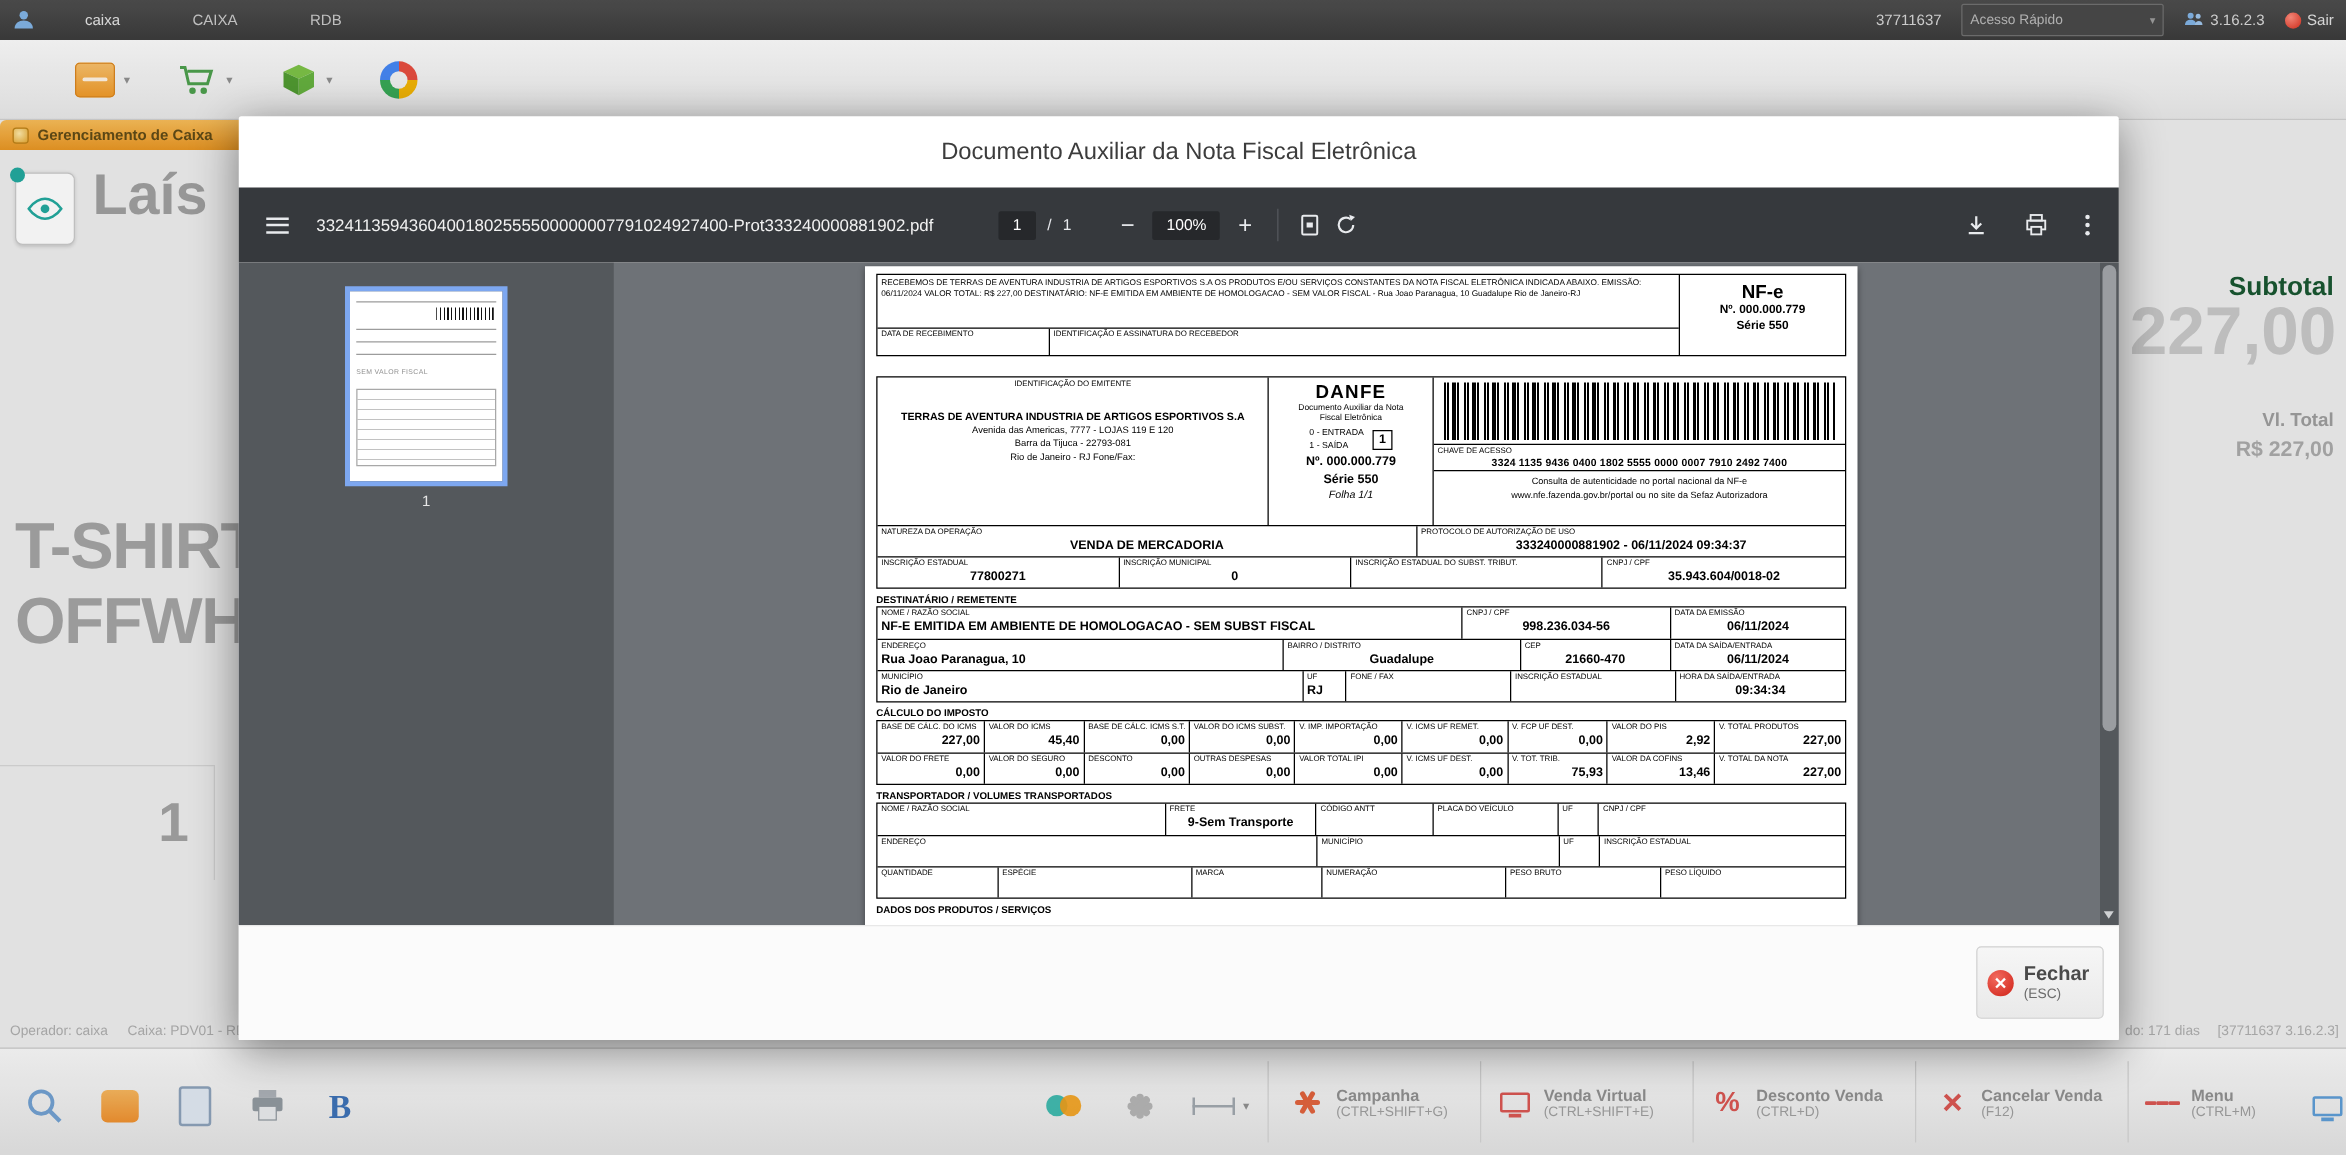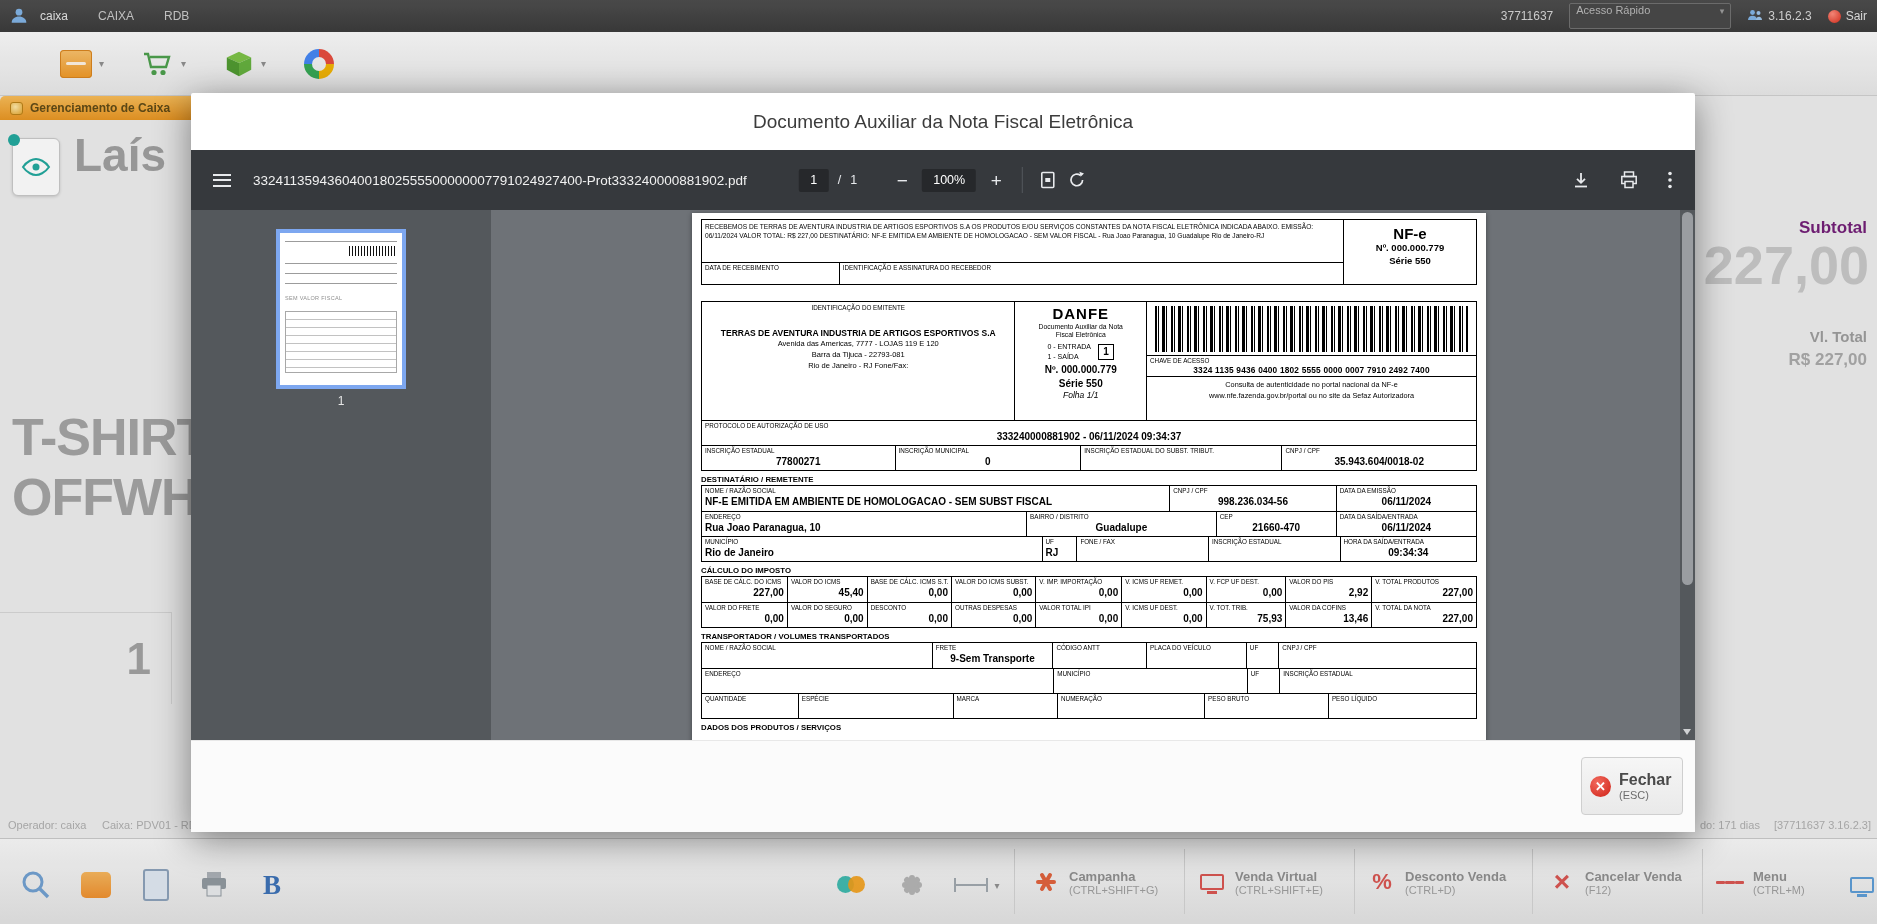--- a/index.html
+++ b/index.html
@@ -3,25 +3,25 @@
 <meta charset="utf-8">
 <style>
 *{margin:0;padding:0;box-sizing:border-box;}
 html,body{width:1877px;height:924px;}
 body{font-family:"Liberation Sans",sans-serif;overflow:hidden;background:#ececec;}
 .app{position:relative;width:1877px;height:924px;overflow:hidden;background:#ededed;}
 
 
 .topbar{position:absolute;left:0;top:0;right:0;height:32px;background:linear-gradient(#4a4a4a,#383838);display:flex;align-items:center;color:#c9c9c9;font-size:12px;padding-left:10px;z-index:2;}
 .person-ico{width:18px;height:18px;margin-right:12px;}
-.mitem{margin-right:30px;cursor:default;}
+.mitem{margin-right:30px;cursor:default;margin-left:28px;}
 .mitem.em{color:#e4e4e4;}
 .tb-right{margin-left:auto;display:flex;align-items:center;gap:16px;padding-right:10px;}
 .session-num{color:#d5d5d5;}
-.qa-select{width:162px;height:20px;background:#454545;border:1px solid #6e6e6e;color:#b9b9b9;font-size:11px;display:flex;align-items:flex-end;padding:12px 6px;border-radius:2px;}
+.qa-select{width:162px;height:20px;background:#454545;border:1px solid #6e6e6e;color:#b9b9b9;font-size:11px;display:flex;align-items:center;padding:12px 6px;border-radius:2px;}
 .qa-select .chev{margin-left:auto;color:#9a9a9a;font-size:9px;}
 .ver-wrap{display:flex;align-items:center;gap:5px;color:#d8d8d8;}
 .sair-wrap{display:flex;align-items:center;gap:5px;color:#e0e0e0;}
 .red-ball{width:13px;height:13px;border-radius:50%;background:radial-gradient(circle at 35% 30%,#ff8a7a,#d92a18);}
 
 
 .toolbar{position:absolute;left:0;top:32px;right:0;height:64px;background:linear-gradient(#fbfbfb,#e8e8e8);border-bottom:1px solid #cfcfcf;display:flex;align-items:center;padding-left:60px;gap:38px;z-index:2;}
 .tool{display:flex;align-items:center;gap:7px;}
 .chev-gray{color:#8d8d8d;font-size:10px;}
 .orange-sq{width:32px;height:28px;border-radius:4px;background:linear-gradient(#f9c06a,#ef9723);box-shadow:inset 0 0 0 1px #d8821a;position:relative;}
@@ -33,21 +33,21 @@
 .tabstrip{position:absolute;left:0;top:96px;right:0;height:24px;z-index:2;}
 .tab-active{position:absolute;left:0;top:0;width:226px;height:24px;background:linear-gradient(#f8bb55,#e8941f);border-radius:5px 5px 0 0;display:flex;align-items:center;gap:7px;padding:0 10px;font-size:12px;color:#5d4712;font-weight:bold;}
 .tab-ico{width:13px;height:13px;border-radius:3px;background:radial-gradient(circle at 40% 35%,#ffe9a8,#e3a52c);border:1px solid #b97f14;}
 
 
 .pos-main{position:absolute;left:0;top:120px;right:0;bottom:110px;background:#ededed;z-index:1;}
 .eye-btn{position:absolute;left:12px;top:18px;width:48px;height:58px;background:#fff;border:1px solid #c9c9c9;border-radius:6px;box-shadow:0 1px 3px rgba(0,0,0,.15);display:flex;align-items:center;justify-content:center;}
 .eye-dot{position:absolute;left:-5px;top:-5px;width:12px;height:12px;border-radius:50%;background:#1fa79c;}
 .customer-name{position:absolute;left:74px;top:8px;font-size:46px;font-weight:600;color:#9e9e9e;}
 .clock{position:absolute;right:8px;top:18px;font-size:46px;font-weight:600;color:#b8b8b8;letter-spacing:2px;}
-.subtotal-label{position:absolute;right:10px;top:98px;font-size:17px;font-weight:bold;color:#701a75;}
+.subtotal-label{position:absolute;right:10px;top:98px;font-size:21px;font-weight:bold;color:#14532d;}
 .subtotal-value{position:absolute;right:8px;top:114px;font-size:54px;font-weight:600;color:#c6c6c6;}
 .vltotal-label{position:absolute;right:10px;top:208px;font-size:15px;font-weight:bold;color:#9b9b9b;}
 .vltotal-value{position:absolute;right:10px;top:230px;font-size:17px;font-weight:600;color:#a8a8a8;}
 .item-name{position:absolute;left:12px;top:288px;font-size:52px;font-weight:bold;color:#a2a2a2;line-height:1.15;letter-spacing:-1px;width:260px;white-space:nowrap;overflow:hidden;}
 .qty-box{position:absolute;left:0;top:492px;width:172px;height:92px;border-top:1px solid #d5d5d5;border-right:1px solid #d5d5d5;display:flex;align-items:center;justify-content:flex-end;padding-right:20px;}
 .qty-num{font-size:44px;color:#a0a0a0;font-weight:600;}
 
 
 .statusbar{position:absolute;left:0;top:814px;right:0;height:24px;font-size:11px;color:#adadad;z-index:1;}
 .sb-op{position:absolute;left:8px;top:5px;}
@@ -496,20 +496,24 @@
                   <span class="dn-l">CHAVE DE ACESSO</span>
                   <div class="chave-v">3324 1135 9436 0400 1802 5555 0000 0007 7910 2492 7400</div>
                 </div>
                 <div class="consulta">
                   <div>Consulta de autenticidade no portal nacional da NF-e</div>
                   <div>www.nfe.fazenda.gov.br/portal ou no site da Sefaz Autorizadora</div>
                 </div>
               </div>
             </div>
             <div class="dn-row rh">
+              <div class="dn-c" style="width:55.8%;">
+                <span class="dn-l">NATUREZA DA OPERAÇÃO</span>
+                <span class="dn-v ctr">VENDA DE MERCADORIA</span>
+              </div>
               <div class="dn-c" style="flex:1;">
                 <span class="dn-l">PROTOCOLO DE AUTORIZAÇÃO DE USO</span>
                 <span class="dn-v ctr">333240000881902 - 06/11/2024 09:34:37</span>
               </div>
             </div>
             <div class="dn-row rh">
               <div class="dn-c" style="width:25%;">
                 <span class="dn-l">INSCRIÇÃO ESTADUAL</span>
                 <span class="dn-v ctr">77800271</span>
               </div>

